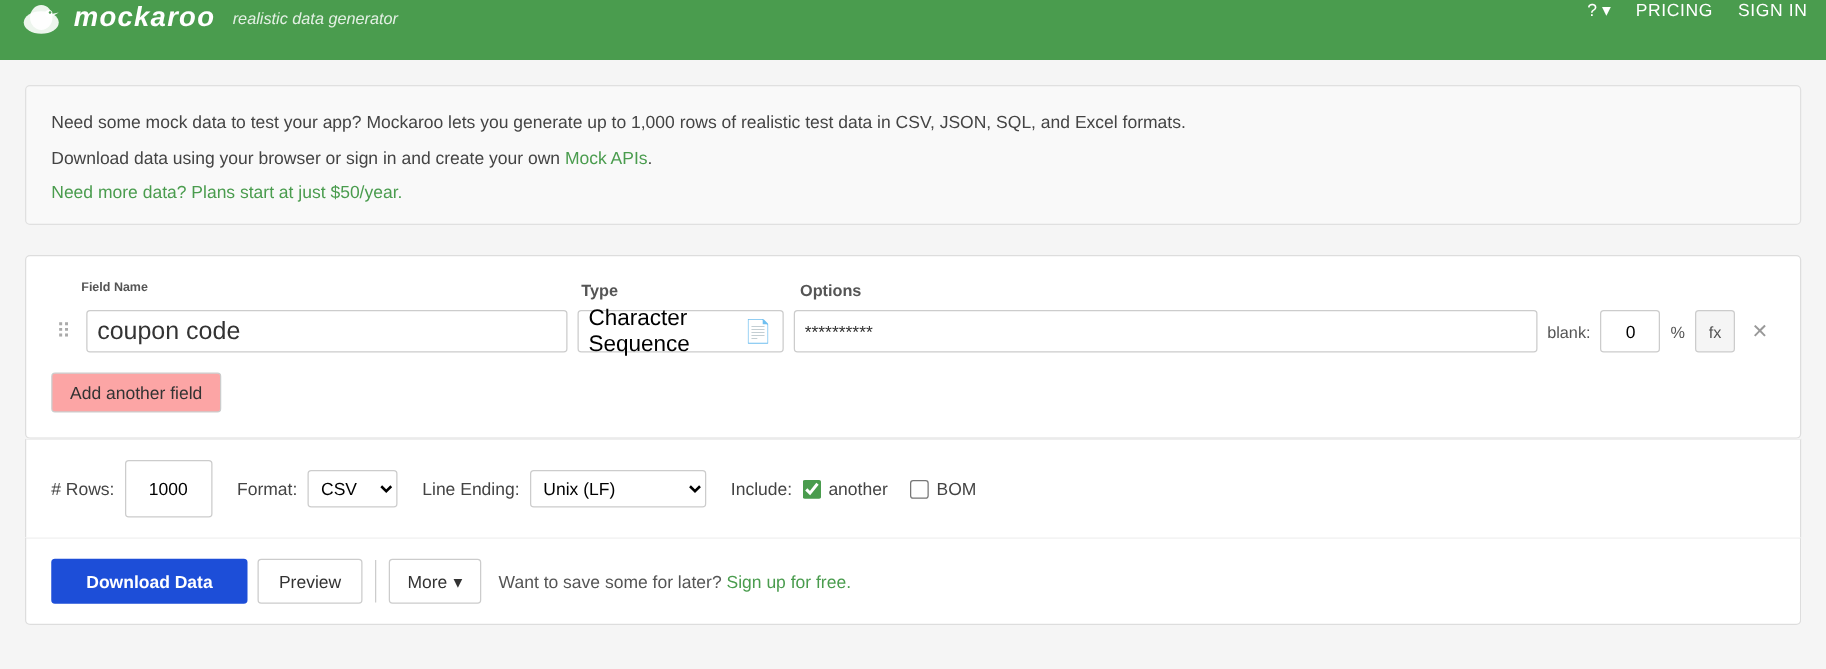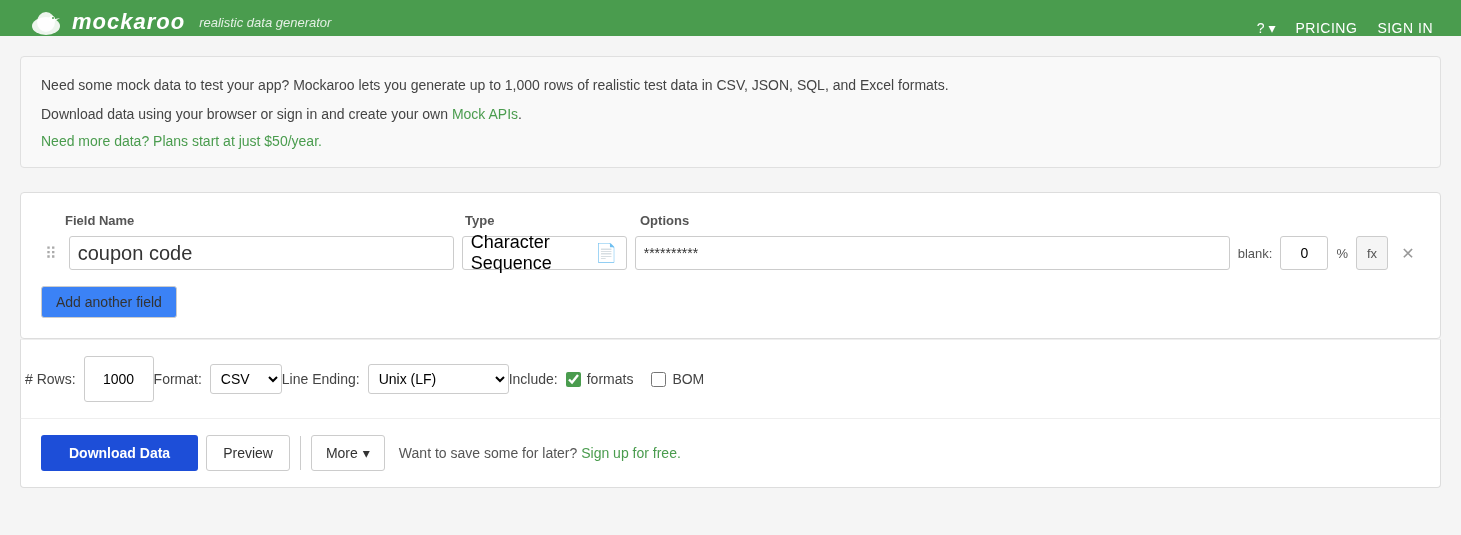--- a/index.html
+++ b/index.html
@@ -1,24 +1,24 @@
 <!DOCTYPE html>
 <html><head>
   <meta charset="utf-8">
   <style>
     * { box-sizing: border-box; margin: 0; padding: 0; }
     body { font-family: Arial, Helvetica, sans-serif; font-size: 14px; background: #f5f5f5; color: #333; }
 
     
     .navbar {
       background-color: #4a9c4e;
-      height: 36px;
-      display: flex;
-      align-items: flex-end;
-      padding: 0 28px;
+      height: 48px;
+      display: flex;
+      align-items: flex-start;
+      padding: 0 15px;
       justify-content: space-between;
     }
     .navbar-left {
       display: flex;
       align-items: center;
       gap: 10px;
     }
     .navbar-logo {
       display: flex;
       align-items: center;
@@ -106,21 +106,21 @@
 
     .field-headers {
       display: flex;
       gap: 0;
       margin-bottom: 8px;
       padding-left: 24px;
     }
     .field-header-name {
       width: 400px;
       font-weight: bold;
-      font-size: 13px;
+      font-size: 10px;
       color: #555;
     }
     .field-header-type {
       width: 175px;
       font-weight: bold;
       font-size: 13px;
       color: #555;
     }
     .field-header-options {
       flex: 1;
@@ -211,37 +211,38 @@
       background: none;
       cursor: pointer;
       color: #999;
       font-size: 16px;
       display: flex;
       align-items: center;
       justify-content: center;
     }
 
     .add-field-btn {
-      background: #3b82f6;
+      background: #fca5a5;
       border: 1px solid #ccc;
       border-radius: 3px;
       padding: 7px 14px;
       font-size: 14px;
       cursor: pointer;
       color: #333;
       margin-top: 4px;
     }
 
     
     .config-section {
       border-top: 1px solid #eee;
-      padding: 16px 4px;
-      background: white;
-      display: flex;
-      align-items: center;
+      padding: 16px 20px;
+      background: white;
+      display: flex;
+      align-items: center;
+      gap: 20px;
       flex-wrap: wrap;
       border-left: 1px solid #ddd;
       border-right: 1px solid #ddd;
     }
     .config-group {
       display: flex;
       align-items: center;
       gap: 8px;
     }
     .config-label {
@@ -428,21 +429,21 @@
       <label class="config-label">Line Ending:</label>
       <select class="config-select">
         <option>Unix (LF)</option>
         <option>Windows (CRLF)</option>
       </select>
     </div>
     <div class="config-group">
       <label class="config-label">Include:</label>
       <div class="config-checkbox-group">
         <input type="checkbox" class="config-checkbox" checked="" style="">
-        <label class="config-label">formats</label>
+        <label class="config-label">another</label>
       </div>
       <div class="config-checkbox-group" style="margin-left:10px;">
         <input type="checkbox" class="config-checkbox" style="">
         <label class="config-label">BOM</label>
       </div>
     </div>
   </div>
 
   <div class="actions-section">
     <button class="btn-download">Download Data</button>

